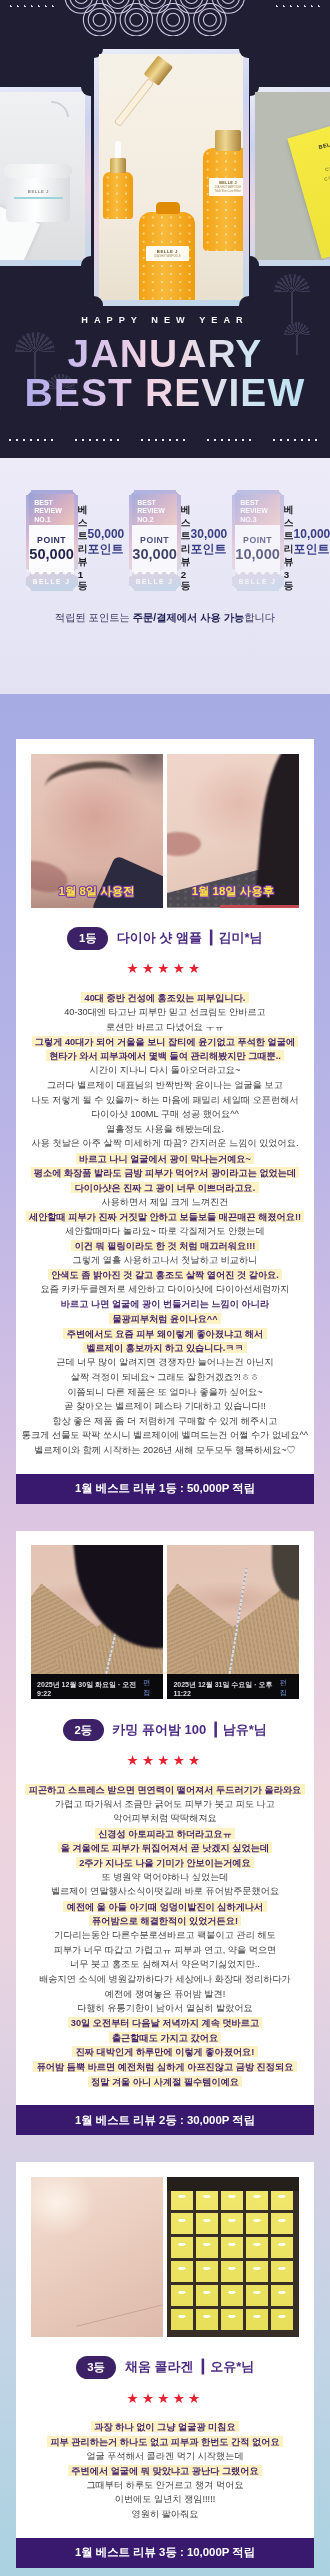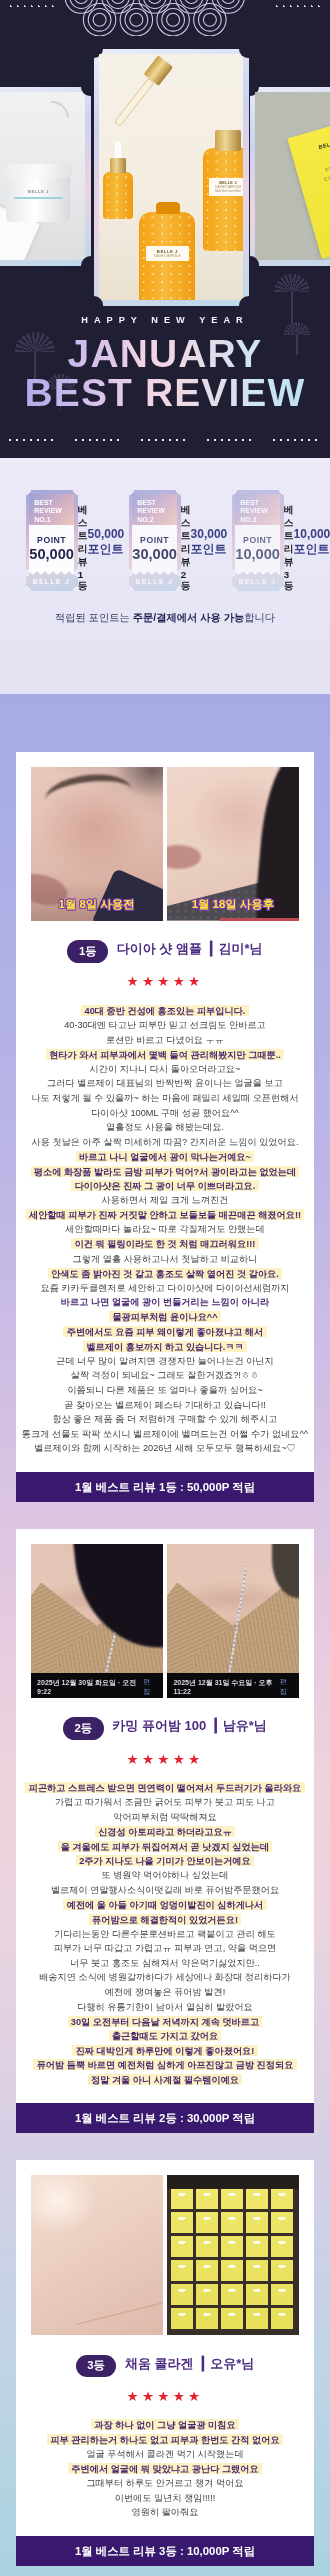--- a/index.html
+++ b/index.html
@@ -103,21 +103,21 @@
   .t-plabel{font-size:8.7px;font-weight:700;color:#2b2f62;letter-spacing:0.5px;}
   .t-pnum{font-size:14.6px;font-weight:800;color:#1f234d;margin-top:1.6px;}
   .t-perf{height:4.9px;background:radial-gradient(circle 2.5px at 3.8px 0,#fcfbfe 98%,transparent);background-size:8.1px 4.9px;}
   .t-foot{height:10.3px;text-align:center;color:rgba(255,255,255,.92);font-size:6.5px;font-weight:700;letter-spacing:1.6px;padding-top:1.1px;}
   .cap1{margin-top:16px;font-size:9.8px;font-weight:600;color:#1b1b22;}
   .cap2{margin-top:4.9px;font-size:12px;font-weight:800;color:#3a4086;}
   .note{margin-top:18.4px;text-align:center;font-size:10.3px;color:#34345c;}
   .note b{color:#1f1f52;font-weight:800;}
 
   
-  .reviews{position:relative;height:1883px;overflow:hidden;padding-top:58px;box-sizing:border-box;
+  .reviews{position:relative;height:1883px;overflow:hidden;padding-top:45px;box-sizing:border-box;
     background:linear-gradient(180deg,#a6abe4 0%,#aeb0e6 12%,#bab5e6 24%,#cfbee4 36%,#e2c9e0 48%,
                #eed4dd 58%,#e9d4e0 66%,#d8cfe4 76%,#c2d4e6 88%,#aad2e0 100%);}
   .card{width:298px;margin:0 auto 27px;background:#fff;}
   .prow{display:flex;gap:4.3px;padding:14.6px 14.6px 0;}
   .photo{position:relative;overflow:hidden;width:132px;height:154px;flex:0 0 auto;}
   .photo.h310{height:160px;}
   .plabel{position:absolute;bottom:8.7px;width:100%;text-align:center;font-size:11.4px;font-weight:800;color:#ffe23e;z-index:6;
     text-shadow:-1.1px 0 #7a3fae,1.1px 0 #7a3fae,0 -1.1px #7a3fae,0 1.1px #7a3fae,-0.8px -0.8px #7a3fae,0.8px 0.8px #7a3fae,-0.8px 0.8px #7a3fae,0.8px -0.8px #7a3fae;}
 
   
@@ -171,21 +171,21 @@
   .boxwall{background:#362e27;}
   .boxwall .shelf{position:absolute;top:0;left:0;right:0;height:14px;background:#241f1b;}
   .boxes{position:absolute;left:4.3px;right:4.3px;top:14px;bottom:6.5px;
     background:
       repeating-linear-gradient(90deg,transparent 0 21.7px,#362e27 21.7px 25px),
       repeating-linear-gradient(0deg,transparent 0 20.6px,#362e27 20.6px 24px),
       radial-gradient(ellipse 6px 2.2px at 10.8px 5.4px,rgba(255,255,255,.92) 60%,transparent 70%),
       linear-gradient(180deg,#f0e76b,#e7de59);
     background-size:auto,auto,25px 24px,auto;}
 
-  .titlerow{display:flex;justify-content:center;gap:8.7px;margin-top:19.5px;}
+  .titlerow{display:flex;justify-content:center;align-items:center;gap:8.7px;margin-top:19.5px;}
   .rankbadge{background:#3c2166;color:#fff;font-size:11.4px;font-weight:800;padding:3.8px 11.4px;border-radius:14px;}
   .rtitle{font-size:13px;font-weight:800;color:#4c2b82;}
   .rtitle .sep{margin:0 3.3px 0 5.4px;}
   .stars{margin-top:10.8px;text-align:center;color:#e7212e;font-size:13.5px;letter-spacing:3.3px;}
   .rlines{margin-top:14px;}
   .rl{margin:0;text-align:center;font-size:9.2px;line-height:14.6px;color:#3c3c3c;}
   .rl mark{background:#fcf2c4;color:#4a2a70;font-weight:800;padding:0.5px 3.3px;}
   .rl .bld{color:#4a2a70;font-weight:800;}
   .cfooter{margin-top:16.3px;height:30px;background:#39196e;color:#fff;display:flex;align-items:center;justify-content:center;
            font-size:11.4px;font-weight:700;}
@@ -412,20 +412,21 @@
       </div>
       <div class="titlerow">
         <span class="rankbadge">1등</span>
         <span class="rtitle"><span>다이아 샷 앰플</span><span class="sep">┃</span><span>김미*님</span></span>
       </div>
       <div class="stars">★★★★★</div>
       <div class="rlines">
           <p class="rl"><mark>40대 중반 건성에 홍조있는 피부입니다.</mark></p>
           <p class="rl">40-30대엔 타고난 피부만 믿고 선크림도 안바르고</p>
           <p class="rl">로션만 바르고 다녔어요 ㅜㅠ</p>
+          <p class="rl"><mark>그렇게 40대가 되어 거울을 보니 잡티에 윤기없고 푸석한 얼굴에</mark></p>
           <p class="rl"><mark>현타가 와서 피부과에서 몇백 들여 관리해봤지만 그때뿐..</mark></p>
           <p class="rl">시간이 지나니 다시 돌아오더라고요~</p>
           <p class="rl">그러다 벨르제이 대표님의 반짝반짝 윤이나는 얼굴을 보고</p>
           <p class="rl">나도 저렇게 될 수 있을까~ 하는 마음에 패밀리 세일때 오픈런해서</p>
           <p class="rl">다이아샷 100ML 구매 성공 했어요^^</p>
           <p class="rl">열흘정도 사용을 해봤는데요.</p>
           <p class="rl">사용 첫날은 아주 살짝 미세하게 따끔? 간지러운 느낌이 있었어요.</p>
           <p class="rl"><mark>바르고 나니 얼굴에서 광이 막나는거예요~</mark></p>
           <p class="rl"><mark>평소에 화장품 발라도 금방 피부가 먹어?서 광이라고는 없었는데</mark></p>
           <p class="rl"><mark>다이아샷은 진짜 그 광이 너무 이쁘더라고요.</mark></p>

